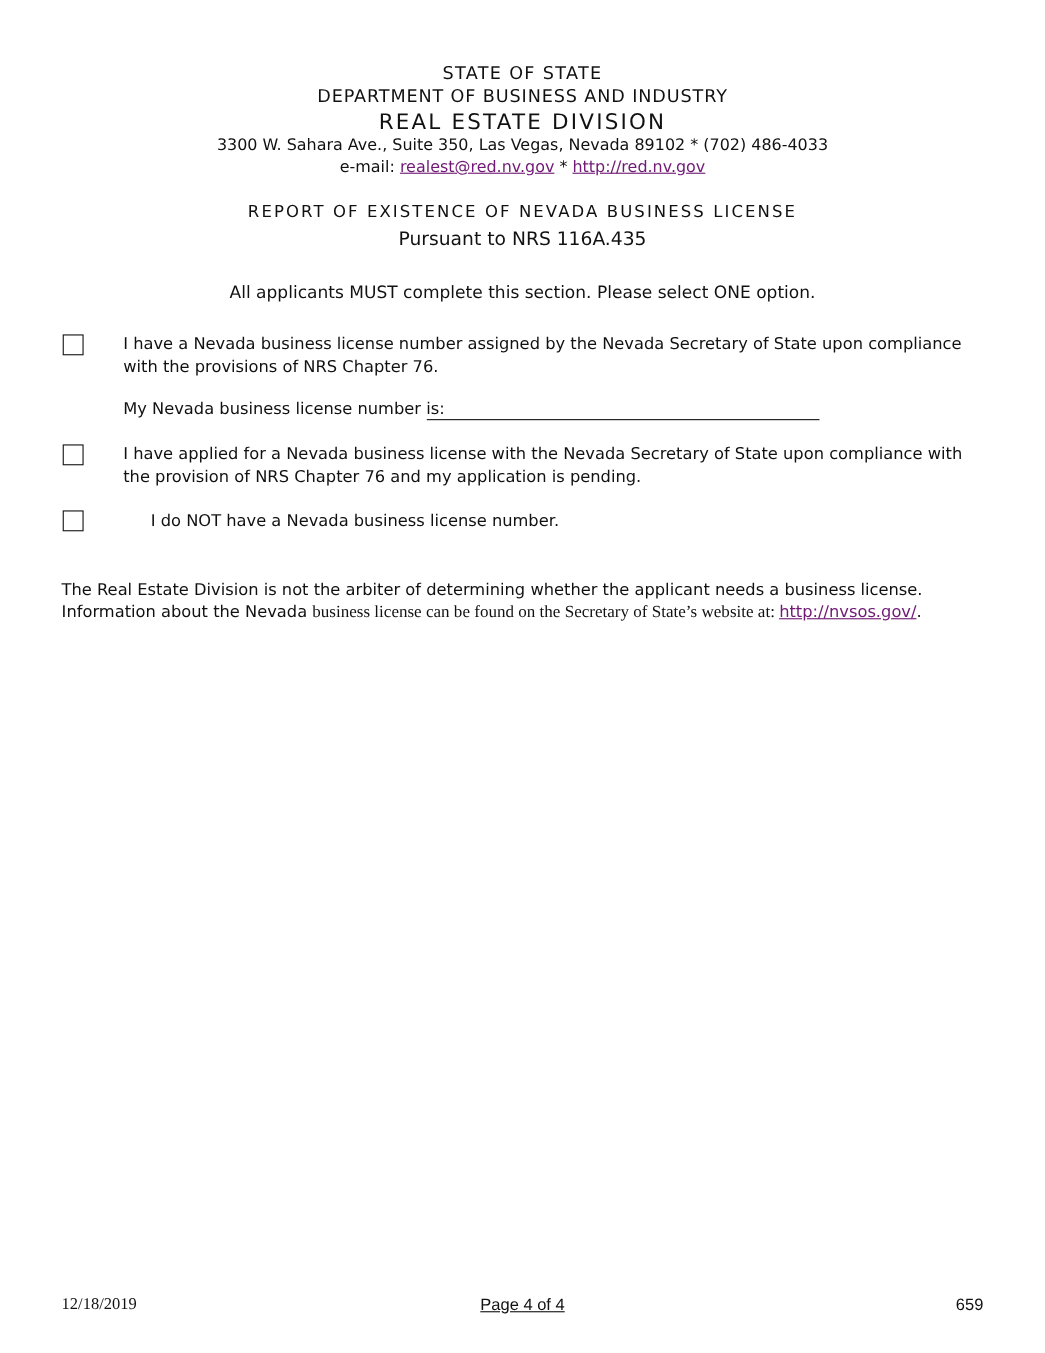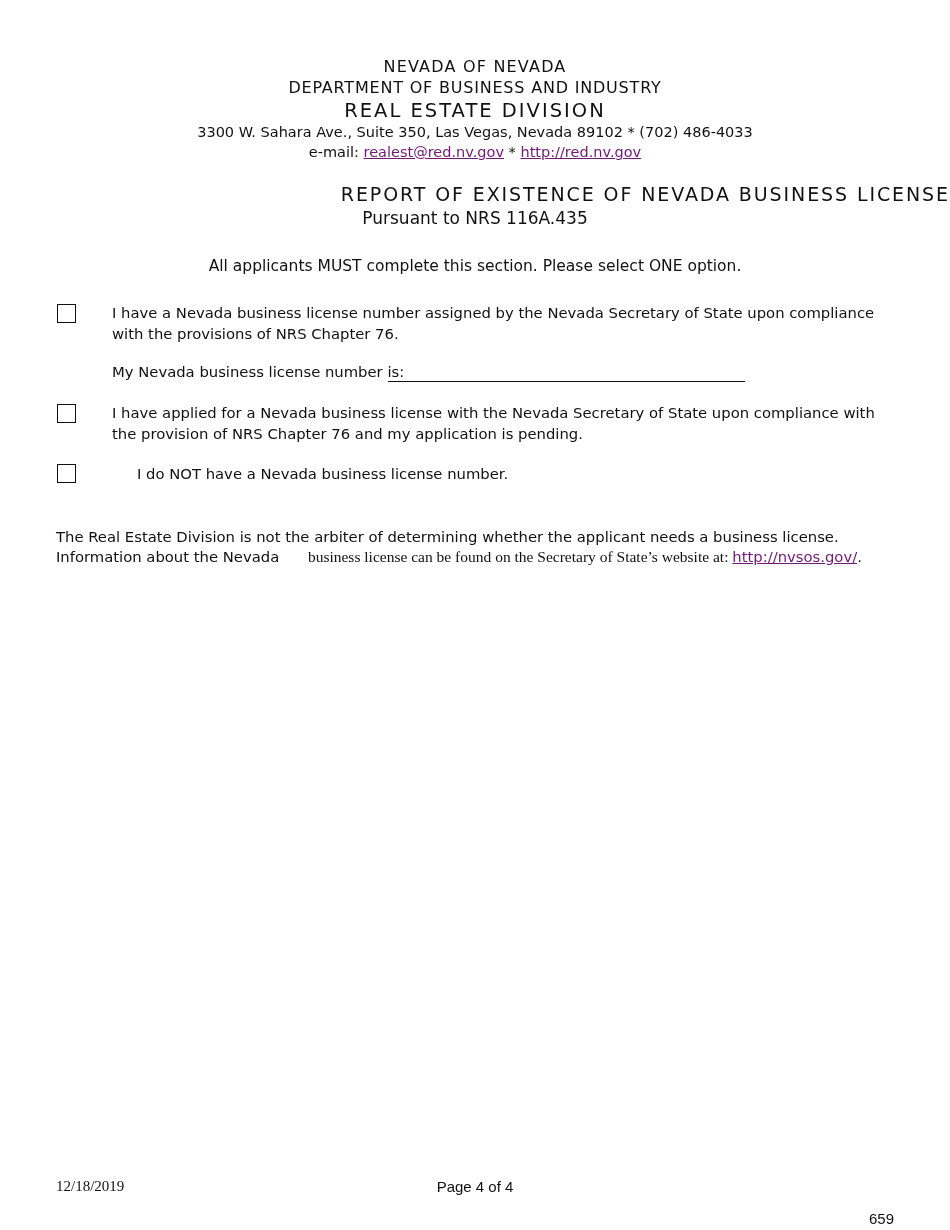--- a/index.html
+++ b/index.html
@@ -5,40 +5,40 @@
     html, body { margin: 0; padding: 0; background: #ffffff; }
     body { width: 950px; height: 1230px; position: relative; overflow: hidden; color: #111; font-family: "DejaVu Sans", sans-serif; }
     .page { position: absolute; inset: 0; }
     .center { position: absolute; left: 0; width: 950px; text-align: center; white-space: nowrap; }
     .hdr1 { top: 57px; font-size: 16px; letter-spacing: 1.2px; }
     .hdr2 { top: 78px; font-size: 16px; letter-spacing: 0.8px; }
     .hdr3 { top: 99px; font-size: 19.5px; letter-spacing: 2px; }
     .hdr4 { top: 124px; font-size: 14.5px; }
     .hdr5 { top: 144px; font-size: 14.5px; }
     a, .link { color: #701a75; text-decoration: underline; }
-    .title { top: 183px; font-size: 19px; letter-spacing: 1.9px; text-align: right; }
+    .title { top: 183px; font-size: 15px; letter-spacing: 1.9px; }
     .subtitle { top: 208px; font-size: 17px; }
     .instr { top: 257px; font-size: 15.5px; }
     .cb { position: absolute; left: 57px; width: 17px; height: 17px; border: 1.2px solid #111; background: #fff; cursor: pointer; }
     .opt { position: absolute; left: 112px; width: 770px; font-size: 14.8px; line-height: 20.5px; }
     .lic-label { position: absolute; left: 112px; top: 363px; font-size: 14.8px; }
     .lic-line { position: absolute; left: 388px; top: 370px; width: 357px; height: 11px; border: none; border-bottom: 1.2px solid #111; background: transparent; outline: none; font-size: 14px; font-family: "DejaVu Sans", sans-serif; padding: 0; }
     .note { position: absolute; left: 56px; top: 527px; width: 830px; font-size: 14.8px; line-height: 20px; }
-    .serif { font-family: "Liberation Serif", serif; font-size: 15.5px; margin-left: 24px; }
+    .serif { font-family: "Liberation Serif", serif; font-size: 15.5px; }
     .footer { position: absolute; top: 1178px; font-size: 15px; }
     .f-left { left: 56px; font-family: "Liberation Serif", serif; }
-    .f-center { left: 0; width: 950px; text-align: center; font-family: "Liberation Sans", sans-serif; font-size: 15px; }
-    .f-right { right: 56px; font-family: "Liberation Sans", sans-serif; margin-top: 32px; }
+    .f-center { left: 0; width: 950px; text-align: center; font-family: "Liberation Sans", sans-serif; font-size: 15px; text-decoration: underline; }
+    .f-right { right: 56px; font-family: "Liberation Sans", sans-serif; }
   </style>
 </head>
 <body>
 
 <div class="page">
 
-  <div class="center hdr1">NEVADA OF NEVADA</div>
+  <div class="center hdr1">STATE OF STATE</div>
   <div class="center hdr2">DEPARTMENT OF BUSINESS AND INDUSTRY</div>
   <div class="center hdr3">REAL ESTATE DIVISION</div>
   <div class="center hdr4">3300 W. Sahara Ave., Suite 350, Las Vegas, Nevada 89102 * (702) 486-4033</div>
   <div class="center hdr5">
     <span>e-mail: </span><a class="link">realest@red.nv.gov</a><span> * </span><a class="link">http://red.nv.gov</a>
   </div>
 
   <div class="center title">REPORT OF EXISTENCE OF NEVADA BUSINESS LICENSE</div>
   <div class="center subtitle">Pursuant to NRS 116A.435</div>
   <div class="center instr">All applicants MUST complete this section. Please select ONE option.</div>

